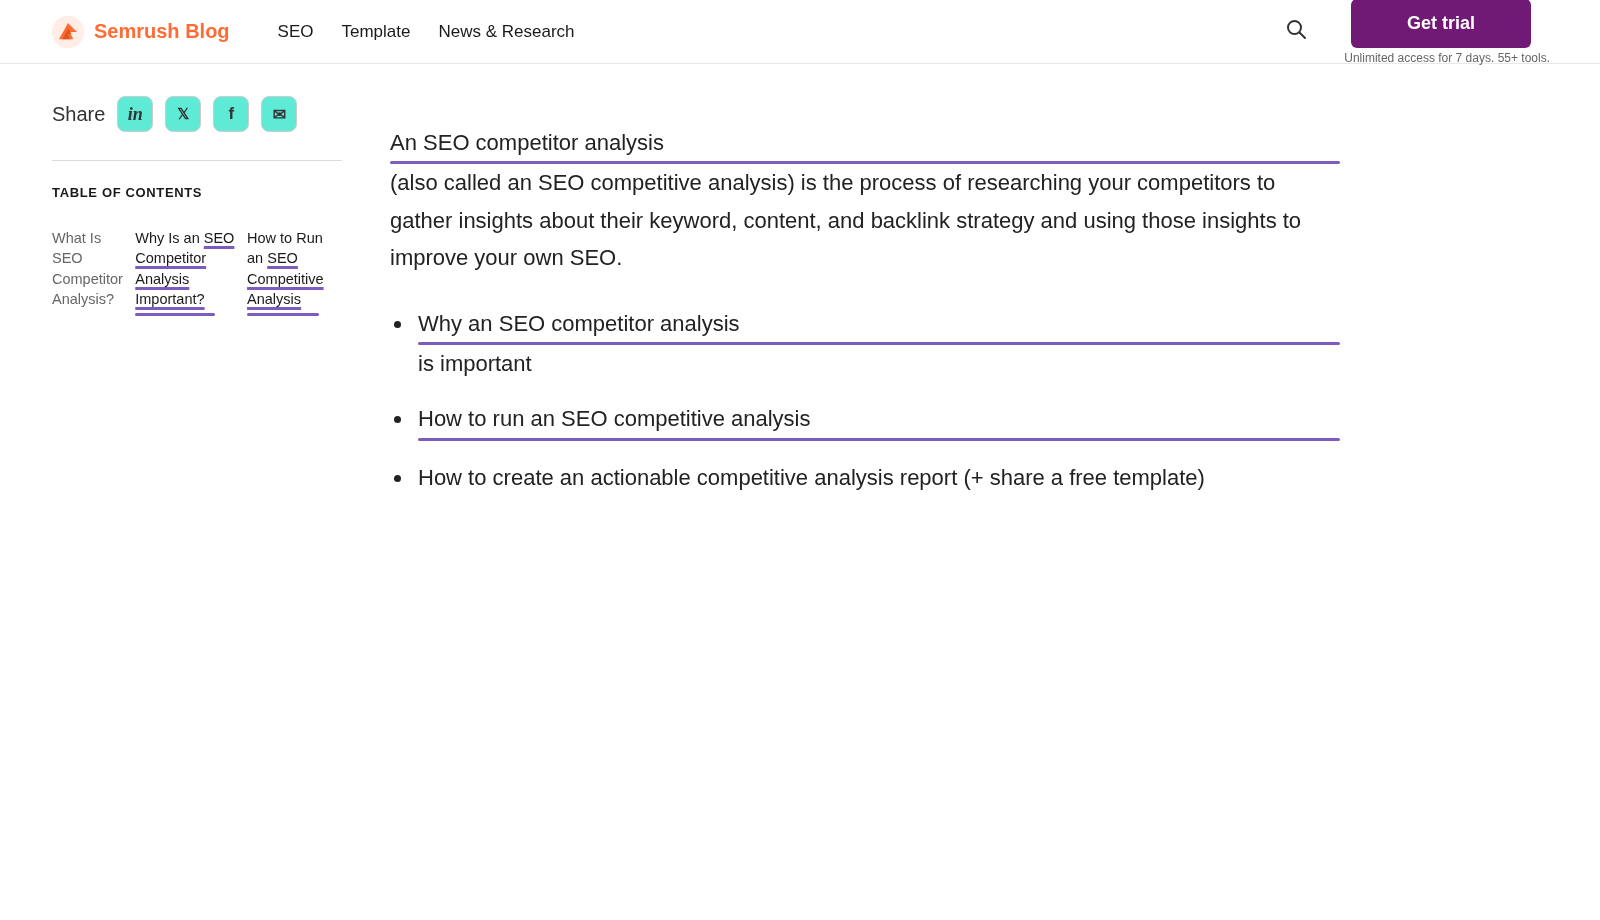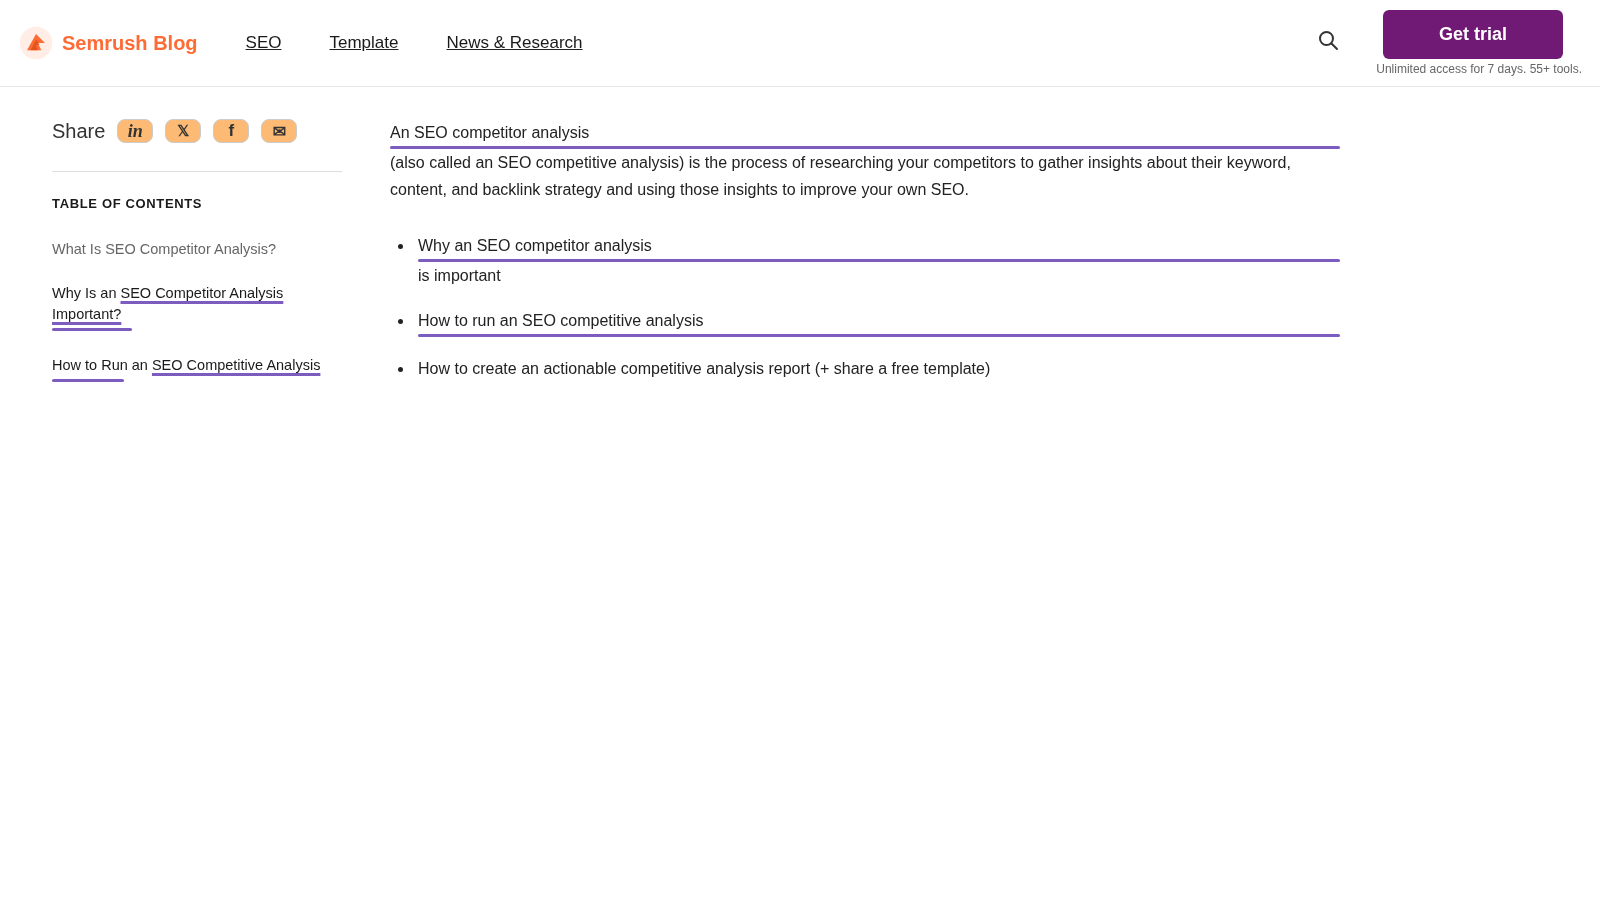--- a/index.html
+++ b/index.html
@@ -2,22 +2,22 @@
 <html><head>
   <meta charset="utf-8">
   <style>
     * { margin: 0; padding: 0; box-sizing: border-box; }
     body { font-family: -apple-system, BlinkMacSystemFont, 'Segoe UI', Arial, sans-serif; background: #fff; color: #222; font-size: 16px; }
 
     
     .header {
       display: flex;
       align-items: center;
-      padding: 0 18px;
-      height: 87px;
+      padding: 0 50px;
+      height: 64px;
       border-bottom: 1px solid #e8e8e8;
       position: relative;
     }
     .logo-area {
       display: flex;
       align-items: center;
       gap: 8px;
       margin-right: 48px;
     }
     .logo-icon {
@@ -27,23 +27,22 @@
     .logo-text {
       font-size: 20px;
       font-weight: 600;
       color: #1a1a1a;
     }
     .logo-text span {
       color: #ff6b35;
     }
     .nav {
       display: flex;
-      gap: 48px;
+      gap: 28px;
       align-items: flex-start;
-      text-decoration: underline;
     }
     .nav-item {
       font-size: 17px;
       font-weight: 500;
       color: #1a1a1a;
       cursor: pointer;
       text-decoration: none;
     }
     .header-right {
       margin-left: auto;
@@ -102,50 +101,50 @@
       gap: 12px;
       margin-bottom: 28px;
     }
     .share-label {
       font-size: 20px;
       color: #333;
       font-weight: 400;
     }
     .social-icon {
       width: 36px;
-      height: 24px;
+      height: 36px;
       display: flex;
       align-items: center;
       justify-content: center;
       border: 1.5px solid #ccc;
       border-radius: 8px;
       cursor: pointer;
       font-size: 16px;
       font-weight: bold;
       color: #333;
-      background: #fdba74;
+      background: #5eead4;
       text-decoration: none;
     }
     .divider {
       border: none;
       border-top: 1px solid #ddd;
       margin-bottom: 24px;
     }
     .toc-title {
       font-size: 13px;
       font-weight: 800;
       letter-spacing: 0.05em;
       color: #1a1a1a;
       margin-bottom: 18px;
       text-transform: uppercase;
     }
     .toc-list {
       list-style: none;
       display: flex;
-      flex-direction: column;
+      flex-direction: row;
       gap: 4px;
     }
     .toc-item {
       padding: 10px 0;
       border-bottom: none;
     }
     .toc-link {
       font-size: 14.5px;
       color: #666;
       text-decoration: none;
@@ -199,23 +198,24 @@
     .title-underline2 {
       display: block;
       height: 5px;
       background: #7c5cbf;
       border-radius: 2px;
       width: 240px;
       margin-top: 6px;
     }
 
     .article-body {
-      font-size: 16px;
+      font-size: 22px;
       line-height: 1.7;
       color: #222;
+      margin-top: 28px;
     }
     .article-body p {
       margin-bottom: 28px;
     }
     .article-body ul {
       margin-left: 24px;
       margin-bottom: 16px;
     }
     .article-body li {
       margin-bottom: 18px;

